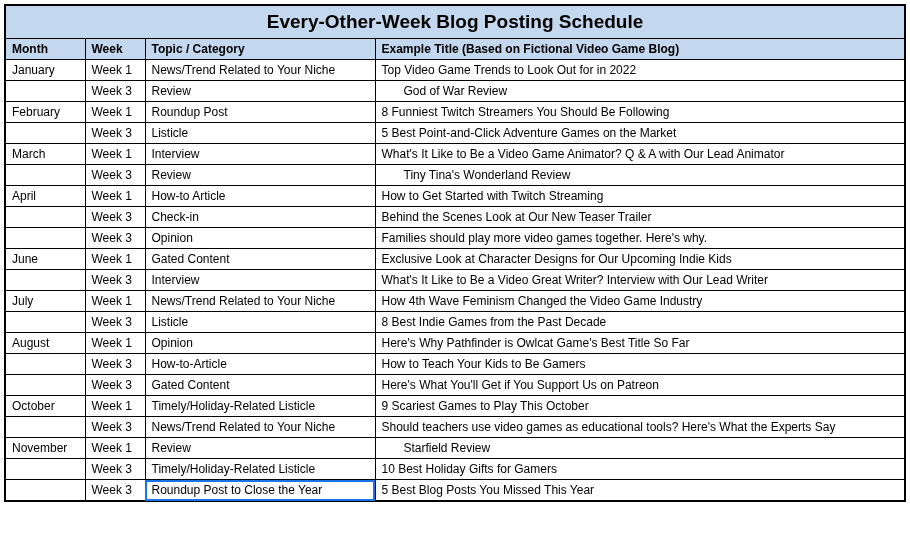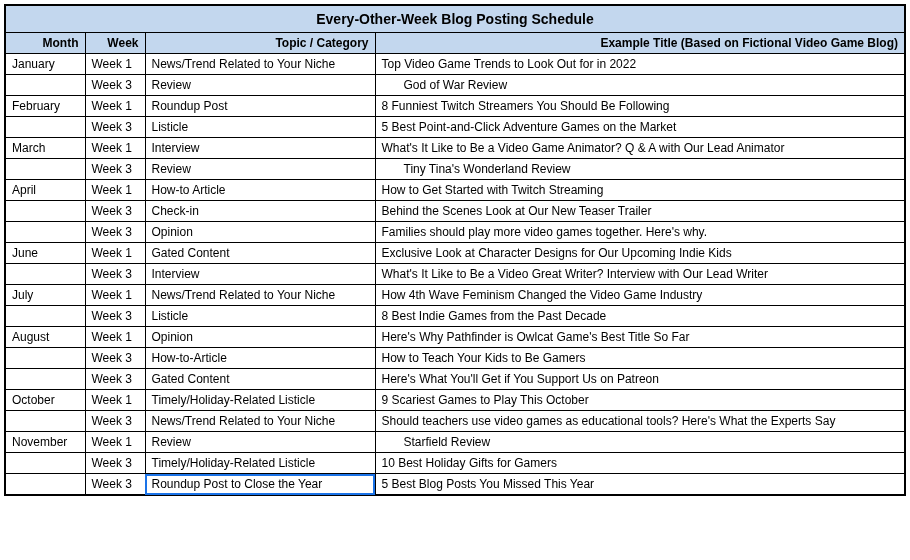--- a/index.html
+++ b/index.html
@@ -21,28 +21,28 @@
     th, td {
       border: 1px solid #000;
       padding: 3px 6px;
       text-align: left;
       vertical-align: middle;
     }
     .title-row th {
       background: #c3d7ee;
       font-weight: bold;
       text-align: center;
-      font-size: 14px;
+      font-size: 19px;
       padding: 5px;
       border: 1px solid #000;
     }
     .header-row th {
       background: #c3d7ee;
       font-weight: bold;
-      text-align: right;
+      text-align: left;
       border: 1px solid #000;
     }
     .col-month {
       width: 80px;
     }
     .col-week {
       width: 60px;
     }
     .col-topic {
       width: 230px;

